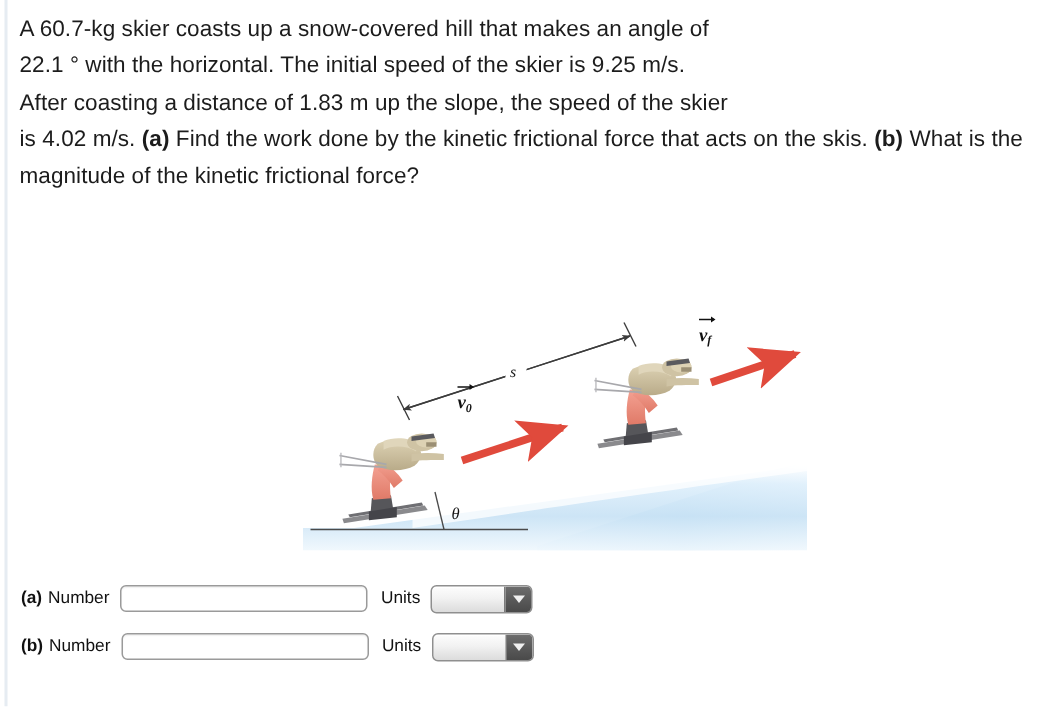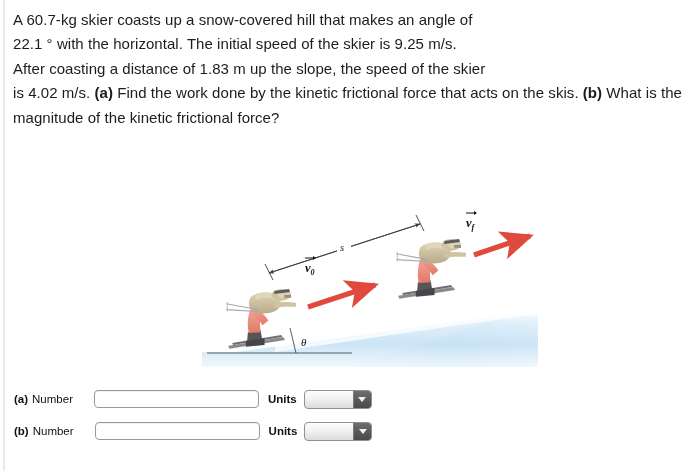--- a/index.html
+++ b/index.html
@@ -64,40 +64,40 @@
     font-size: 11.5px;
     font-weight: 700;
     color: #111;
     margin-right: 4px;
     white-space: nowrap;
   }
   .number-label {
     font-size: 11.5px;
     font-weight: 400;
     color: #111;
-    margin-right: 21px;
+    margin-right: 7px;
     white-space: nowrap;
   }
   .number-input {
     width: 165px;
     height: 18px;
     box-sizing: border-box;
     border: 1px solid #9a9a9a;
     border-radius: 4px;
     background: #ffffff;
     font-family: "Liberation Sans", sans-serif;
     font-size: 11.5px;
     color: #111;
     padding: 0 4px;
     outline: none;
     box-shadow: inset 0 1px 1px rgba(0,0,0,0.06);
   }
   .units-label {
     font-size: 11.5px;
-    font-weight: 700;
+    font-weight: 400;
     color: #111;
     margin-left: 9px;
     margin-right: 7px;
     white-space: nowrap;
   }
   .units-select {
     width: 68px;
     height: 19px;
     box-sizing: border-box;
     border: 1px solid #8f8f8f;

